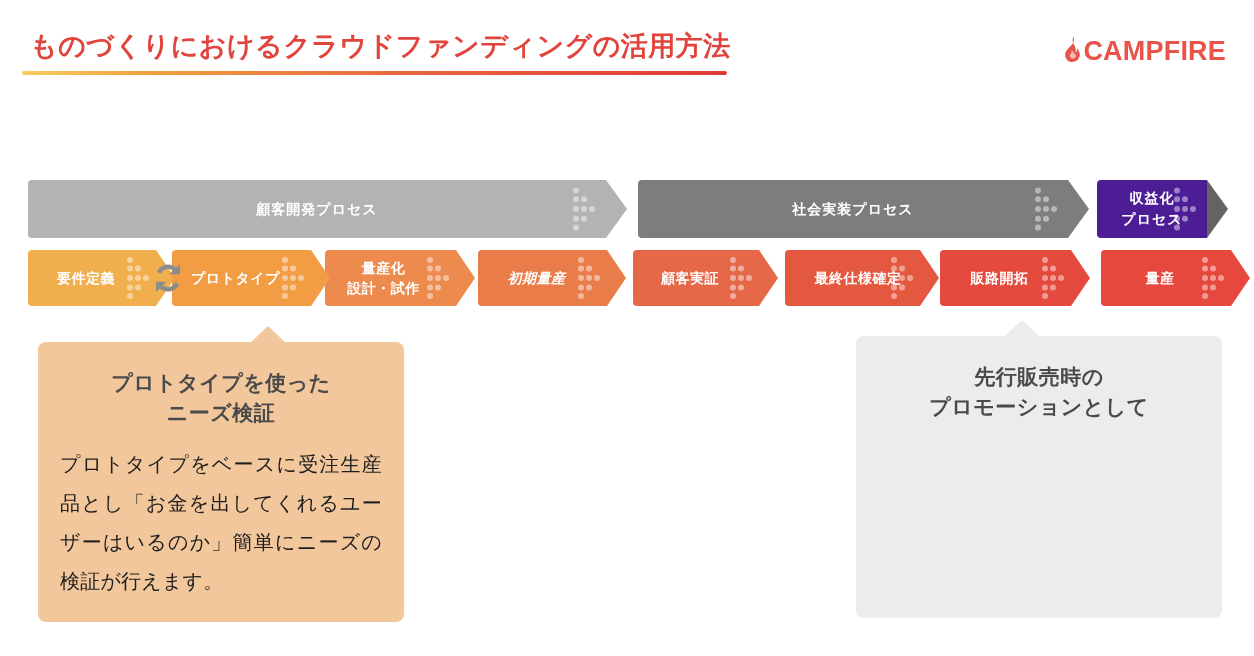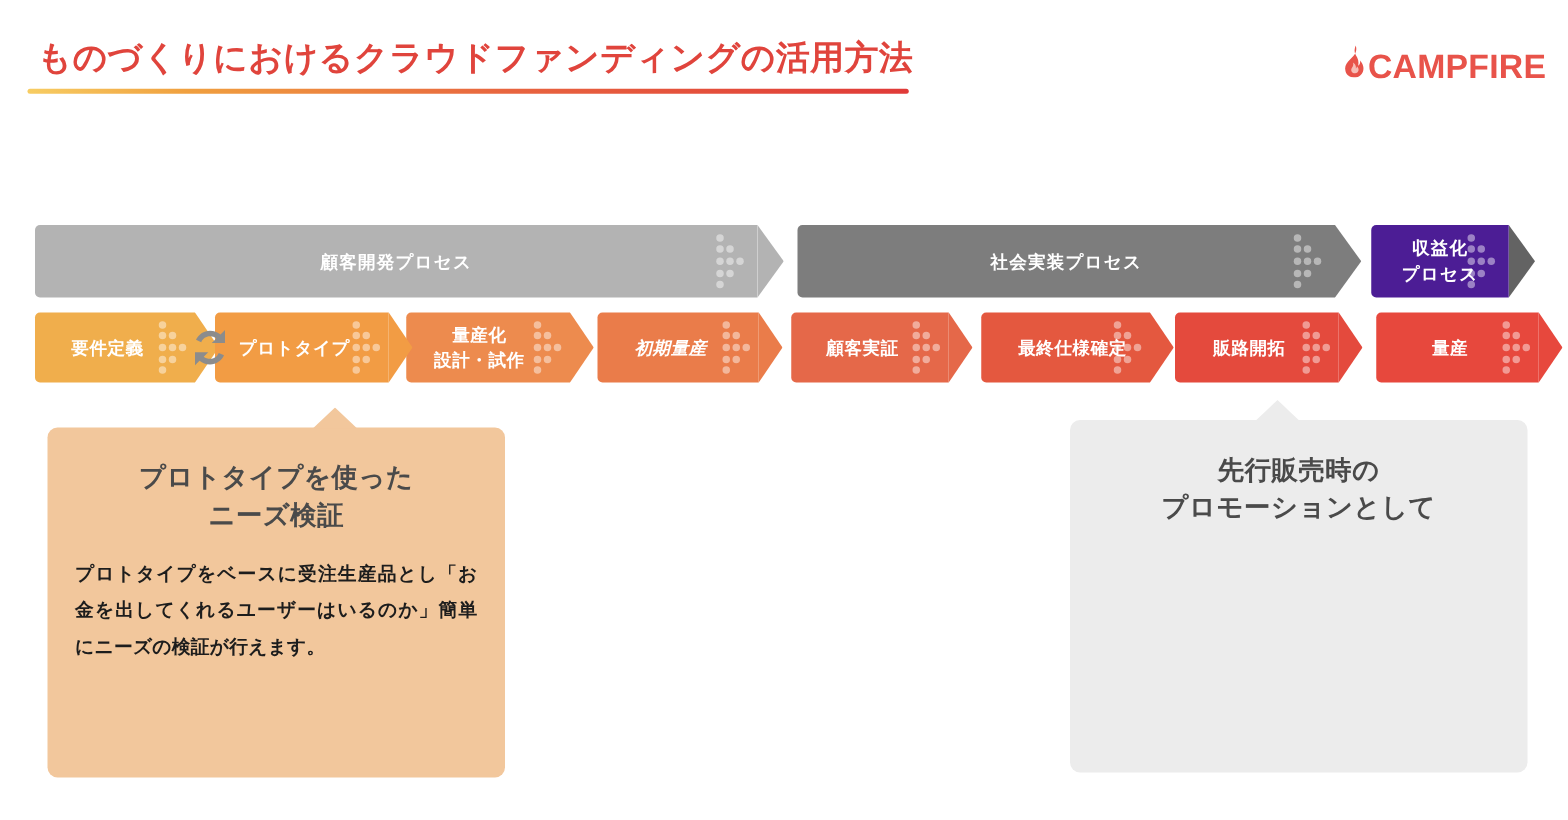--- a/index.html
+++ b/index.html
@@ -35,24 +35,24 @@
     top: 71px;
     width: 705px;
     height: 4px;
     border-radius: 2px;
     background: linear-gradient(to right, #f7cd63 0%, #f0a03f 18%, #e8643f 55%, #e03a38 100%);
   }
 
   
   .logo {
     position: absolute;
-    right: 17px;
+    right: 28px;
     top: 36px;
     display: flex;
-    align-items: flex-end;
+    align-items: center;
     gap: 1px;
   }
   .logo-flame { display: block; }
   .logo-text {
     font-size: 27px;
     font-weight: 700;
     letter-spacing: 0.2px;
     color: #e8534a;
     line-height: 1;
   }
@@ -139,22 +139,22 @@
     font-size: 21px;
     font-weight: 700;
     color: #4a4a4a;
     text-align: center;
     line-height: 1.45;
     letter-spacing: 0.5px;
     margin-bottom: 16px;
     white-space: pre-line;
   }
   .card-body {
-    font-size: 15px;
-    font-weight: 700;
+    font-size: 20px;
+    font-weight: 400;
     color: #1d1d1d;
     line-height: 1.95;
     letter-spacing: 0.2px;
     text-align: justify;
   }
 
   #card-0 { left: 38px;  top: 342px; width: 366px; height: 280px; background: #f2c79c; }
   #card-0 .pointer { left: 210px; }
   #card-1 { left: 437px; top: 342px; width: 366px; height: 280px; background: #f2c79c; }
   #card-1 .pointer { left: 260px; }

